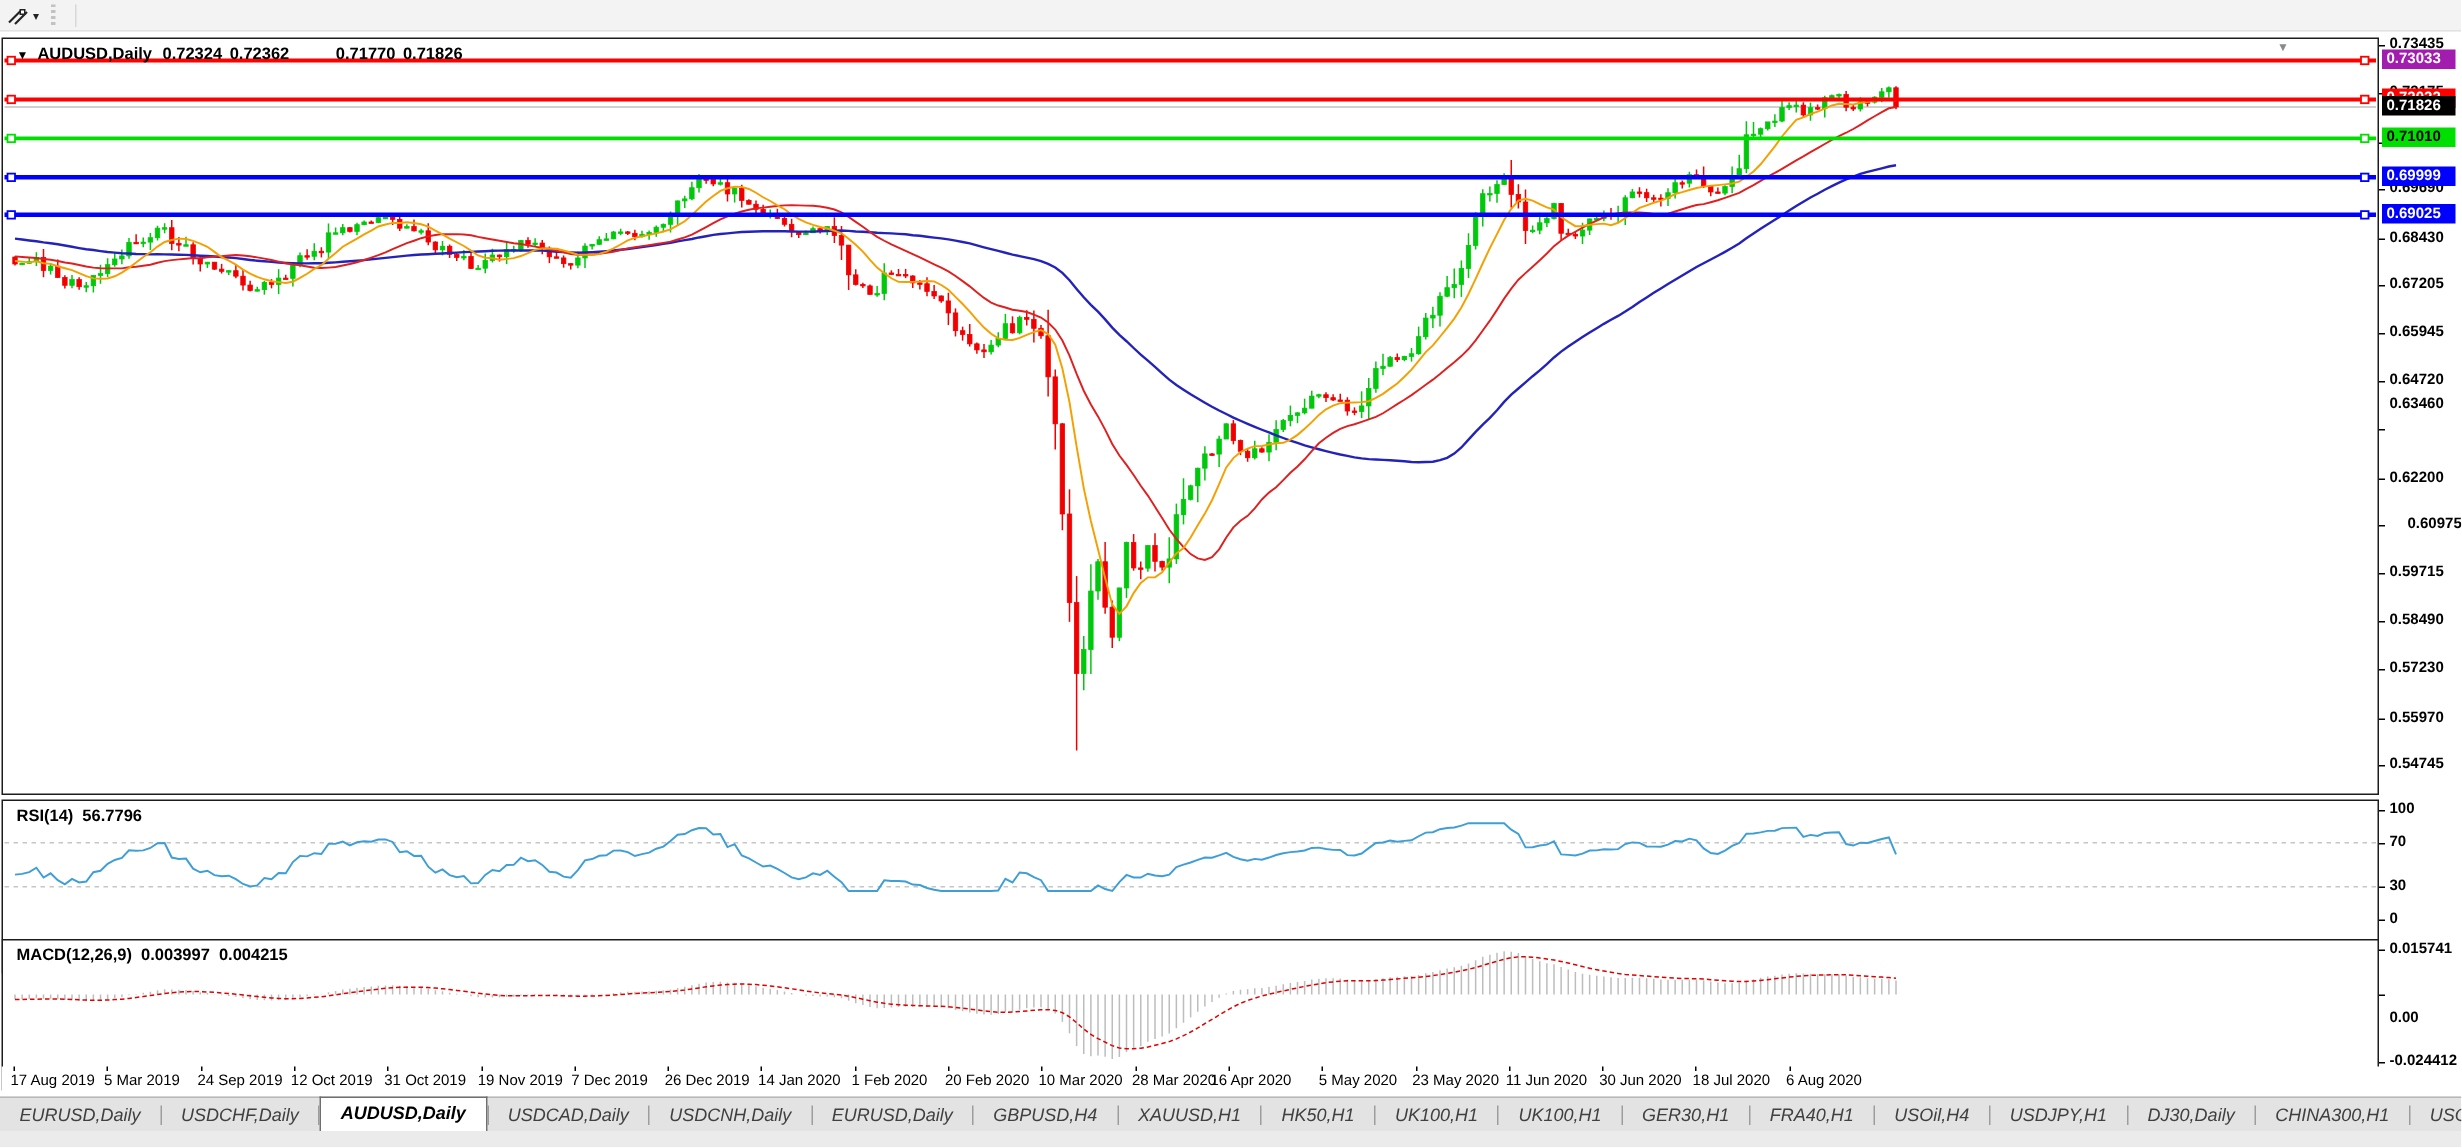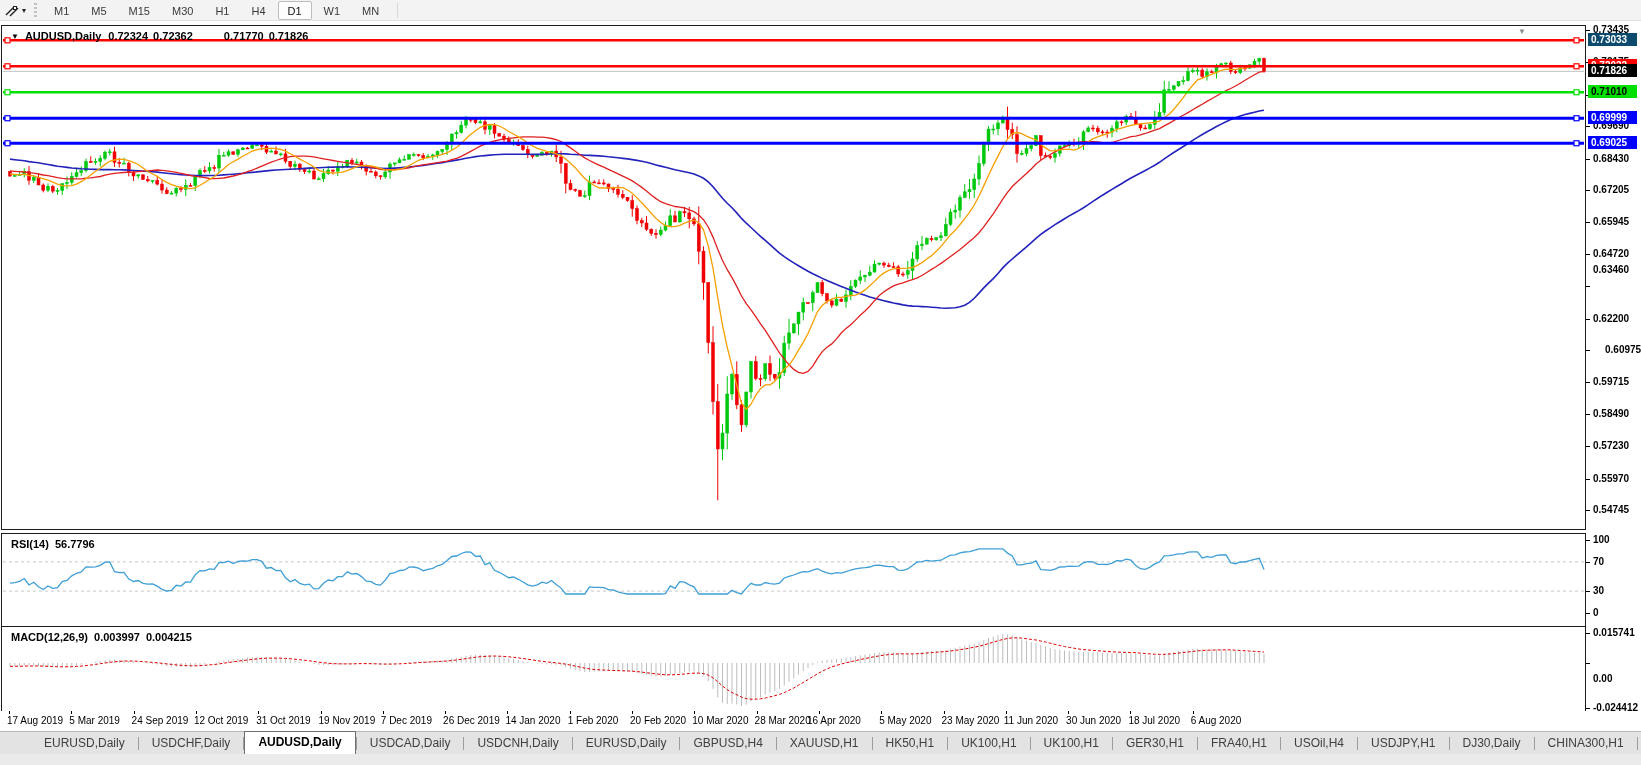--- a/index.html
+++ b/index.html
@@ -34,21 +34,21 @@
   .ticklabel{position:absolute;left:7px;font-size:10px;font-weight:600;color:#000;white-space:nowrap;}
   .badge{position:absolute;left:2px;width:49px;height:13px;line-height:13px;font-size:10px;
          font-weight:700;text-align:left;padding-left:3px;box-sizing:border-box;white-space:nowrap;}
   
   #date-axis{position:absolute;left:1px;top:711px;width:1585px;height:20px;background:#fff;}
   .date-tick{position:absolute;top:0;width:1px;height:3px;background:#000;}
   .date-label{position:absolute;top:4px;font-size:10px;color:#000;white-space:nowrap;}
   
   #tab-bar{position:absolute;left:0;top:731px;width:100%;height:23px;background:#e3e3e3;
            border-top:1px solid #b8b8b8;display:flex;align-items:flex-end;
-           padding-left:31px;box-sizing:border-box;}
+           padding-left:0;box-sizing:border-box;font-style:italic;}
   .tab{height:21px;line-height:21px;font-size:12px;color:#404040;padding:0 13px;white-space:nowrap;cursor:default;}
   .tab.active{background:#fff;border:1px solid #6f6f6f;border-bottom:none;font-weight:bold;color:#000;
               height:22px;line-height:21px;}
   .tab-sep{width:1px;height:13px;background:#9d9d9d;margin:0 0 4px 0;flex:none;}
   #bottom-strip{position:absolute;left:0;top:754px;width:100%;height:11px;background:#ebebeb;}
 </style>
 </head>
 <body>
 
 <div id="app">
@@ -56,31 +56,20 @@
   <div class="toolbar">
     <div class="tool-icon">
       <svg width="15" height="14" viewBox="0 0 15 14">
         <path d="M1 12 L9 4" stroke="#222" stroke-width="1.4" fill="none"></path>
         <path d="M5 13 L13 5" stroke="#222" stroke-width="1.4" fill="none"></path>
         <rect x="8.5" y="3.5" width="3" height="3" fill="#fff" stroke="#222" stroke-width="1"></rect>
       </svg>
       <span class="tool-caret">▾</span>
     </div>
     <div class="grip"></div>
-    <div id="tf-buttons" style="display:flex;align-items:center;height:100%;">
-        <div class="tf-btn">M1</div>
-        <div class="tf-btn">M5</div>
-        <div class="tf-btn">M15</div>
-        <div class="tf-btn">M30</div>
-        <div class="tf-btn">H1</div>
-        <div class="tf-btn">H4</div>
-        <div class="tf-btn active">D1</div>
-        <div class="tf-btn">W1</div>
-        <div class="tf-btn">MN</div>
-      </div>
     <div class="v-sep"></div>
   </div>
 
   <div class="panel" id="main-panel">
     <svg id="main-svg" width="1583" height="503">
         <line x1="1" y1="45.31911999999984" x2="1582" y2="45.31911999999984" stroke="#c0c0c0" stroke-width="1"></line>
         <line x1="8" y1="144.8617128210986" x2="8" y2="150.94405592385505" stroke="#f00000" stroke-width="1"></line>
         <rect x="6.5" y="145.36839999999984" width="3" height="4.622400000000056" fill="#f00000" stroke="#f00000" stroke-width="0.5"></rect>
         <line x1="12.75" y1="149.17351424506674" x2="12.75" y2="150.13295837724726" stroke="#00c80c" stroke-width="1"></line>
         <rect x="11.25" y="149.52141889554537" width="3" height="1" fill="#00c80c" stroke="#00c80c" stroke-width="0.5"></rect>
@@ -954,21 +943,21 @@
       <div class="tickmark" style="top: 357.33px;"></div>
       <div class="ticklabel" style="top: 351.33px;">0.59715</div>
       <div class="tickmark" style="top: 388.788px;"></div>
       <div class="ticklabel" style="top: 382.788px;">0.58490</div>
       <div class="tickmark" style="top: 421.144px;"></div>
       <div class="ticklabel" style="top: 415.144px;">0.57230</div>
       <div class="tickmark" style="top: 453.501px;"></div>
       <div class="ticklabel" style="top: 447.501px;">0.55970</div>
       <div class="tickmark" style="top: 484.959px;"></div>
       <div class="ticklabel" style="top: 478.959px;">0.54745</div>
-      <div class="badge" style="top: 8.32336px; background: #0c4a6e; color: rgb(255, 255, 255);">0.73033</div>
+      <div class="badge" style="top: 8.32336px; background: #a21caf; color: rgb(255, 255, 255);">0.73033</div>
       <div class="badge" style="top: 34.2858px; background: rgb(255, 0, 0); color: rgb(255, 255, 255);">0.72022</div>
       <div class="badge" style="top: 60.274px; background: rgb(0, 224, 0); color: rgb(0, 0, 0);">0.71010</div>
       <div class="badge" style="top: 86.2365px; background: rgb(0, 0, 255); color: rgb(255, 255, 255);">0.69999</div>
       <div class="badge" style="top: 111.249px; background: rgb(0, 0, 255); color: rgb(255, 255, 255);">0.69025</div>
       <div class="badge" style="top: 39.3191px; background: rgb(0, 0, 0); color: rgb(255, 255, 255); z-index: 5;">0.71826</div>
       <div class="tickmark" style="top: 515px;"></div>
       <div class="ticklabel" style="top: 509px;">100</div>
       <div class="tickmark" style="top: 536.9px;"></div>
       <div class="ticklabel" style="top: 530.9px;">70</div>
       <div class="tickmark" style="top: 566.1px;"></div>

